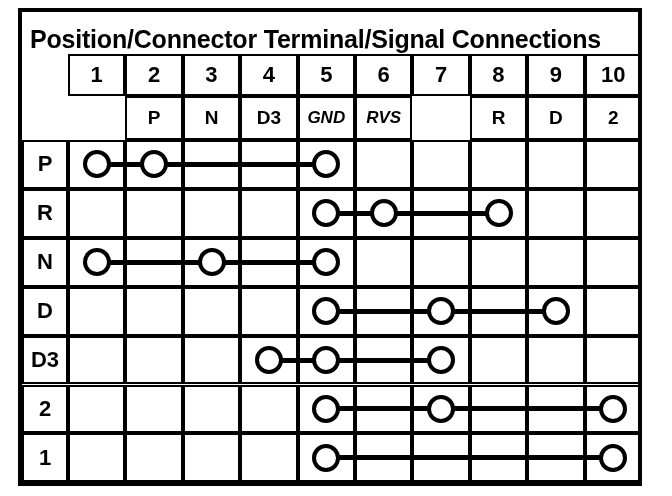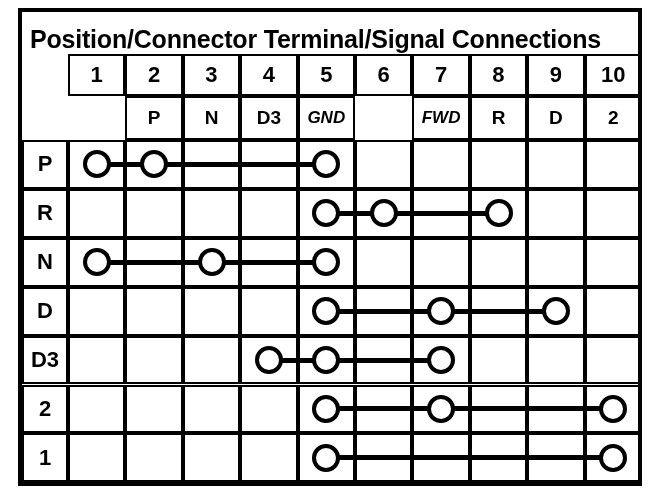--- a/index.html
+++ b/index.html
@@ -128,21 +128,21 @@
       <div class="cell hdr-cell" style="left: 275.6px; top: 0px; width: 57.4px; height: 42px;">5</div>
       <div class="cell hdr-cell" style="left: 333px; top: 0px; width: 57.4px; height: 42px;">6</div>
       <div class="cell hdr-cell" style="left: 390.4px; top: 0px; width: 57.4px; height: 42px;">7</div>
       <div class="cell hdr-cell" style="left: 447.8px; top: 0px; width: 57.4px; height: 42px;">8</div>
       <div class="cell hdr-cell" style="left: 505.2px; top: 0px; width: 57.4px; height: 42px;">9</div>
       <div class="cell hdr-cell" style="left: 562.6px; top: 0px; width: 57.4px; height: 42px;">10</div>
       <div class="cell hdr-cell sig" style="left: 103.4px; top: 42px; width: 57.4px; height: 44px;">P</div>
       <div class="cell hdr-cell sig" style="left: 160.8px; top: 42px; width: 57.4px; height: 44px;">N</div>
       <div class="cell hdr-cell sig" style="left: 218.2px; top: 42px; width: 57.4px; height: 44px;">D3</div>
       <div class="cell hdr-cell sig narrow" style="left: 275.6px; top: 42px; width: 57.4px; height: 44px;">GND</div>
-      <div class="cell hdr-cell sig narrow" style="left: 390.4px; top: 42px; width: 57.4px; height: 44px;">FWD</div>
+      <div class="cell hdr-cell sig narrow" style="left: 333px; top: 42px; width: 57.4px; height: 44px;">RVS</div>
       <div class="cell hdr-cell sig" style="left: 447.8px; top: 42px; width: 57.4px; height: 44px;">R</div>
       <div class="cell hdr-cell sig" style="left: 505.2px; top: 42px; width: 57.4px; height: 44px;">D</div>
       <div class="cell hdr-cell sig" style="left: 562.6px; top: 42px; width: 57.4px; height: 44px;">2</div>
       <div class="cell rowlabel-cell" style="left: 0px; top: 86px; width: 46px; height: 48.9px;">P</div>
       <div class="cell body-cell" style="left: 46px; top: 86px; width: 57.4px; height: 48.9px;"></div>
       <div class="cell body-cell" style="left: 103.4px; top: 86px; width: 57.4px; height: 48.9px;"></div>
       <div class="cell body-cell" style="left: 160.8px; top: 86px; width: 57.4px; height: 48.9px;"></div>
       <div class="cell body-cell" style="left: 218.2px; top: 86px; width: 57.4px; height: 48.9px;"></div>
       <div class="cell body-cell" style="left: 275.6px; top: 86px; width: 57.4px; height: 48.9px;"></div>
       <div class="cell body-cell" style="left: 333px; top: 86px; width: 57.4px; height: 48.9px;"></div>

